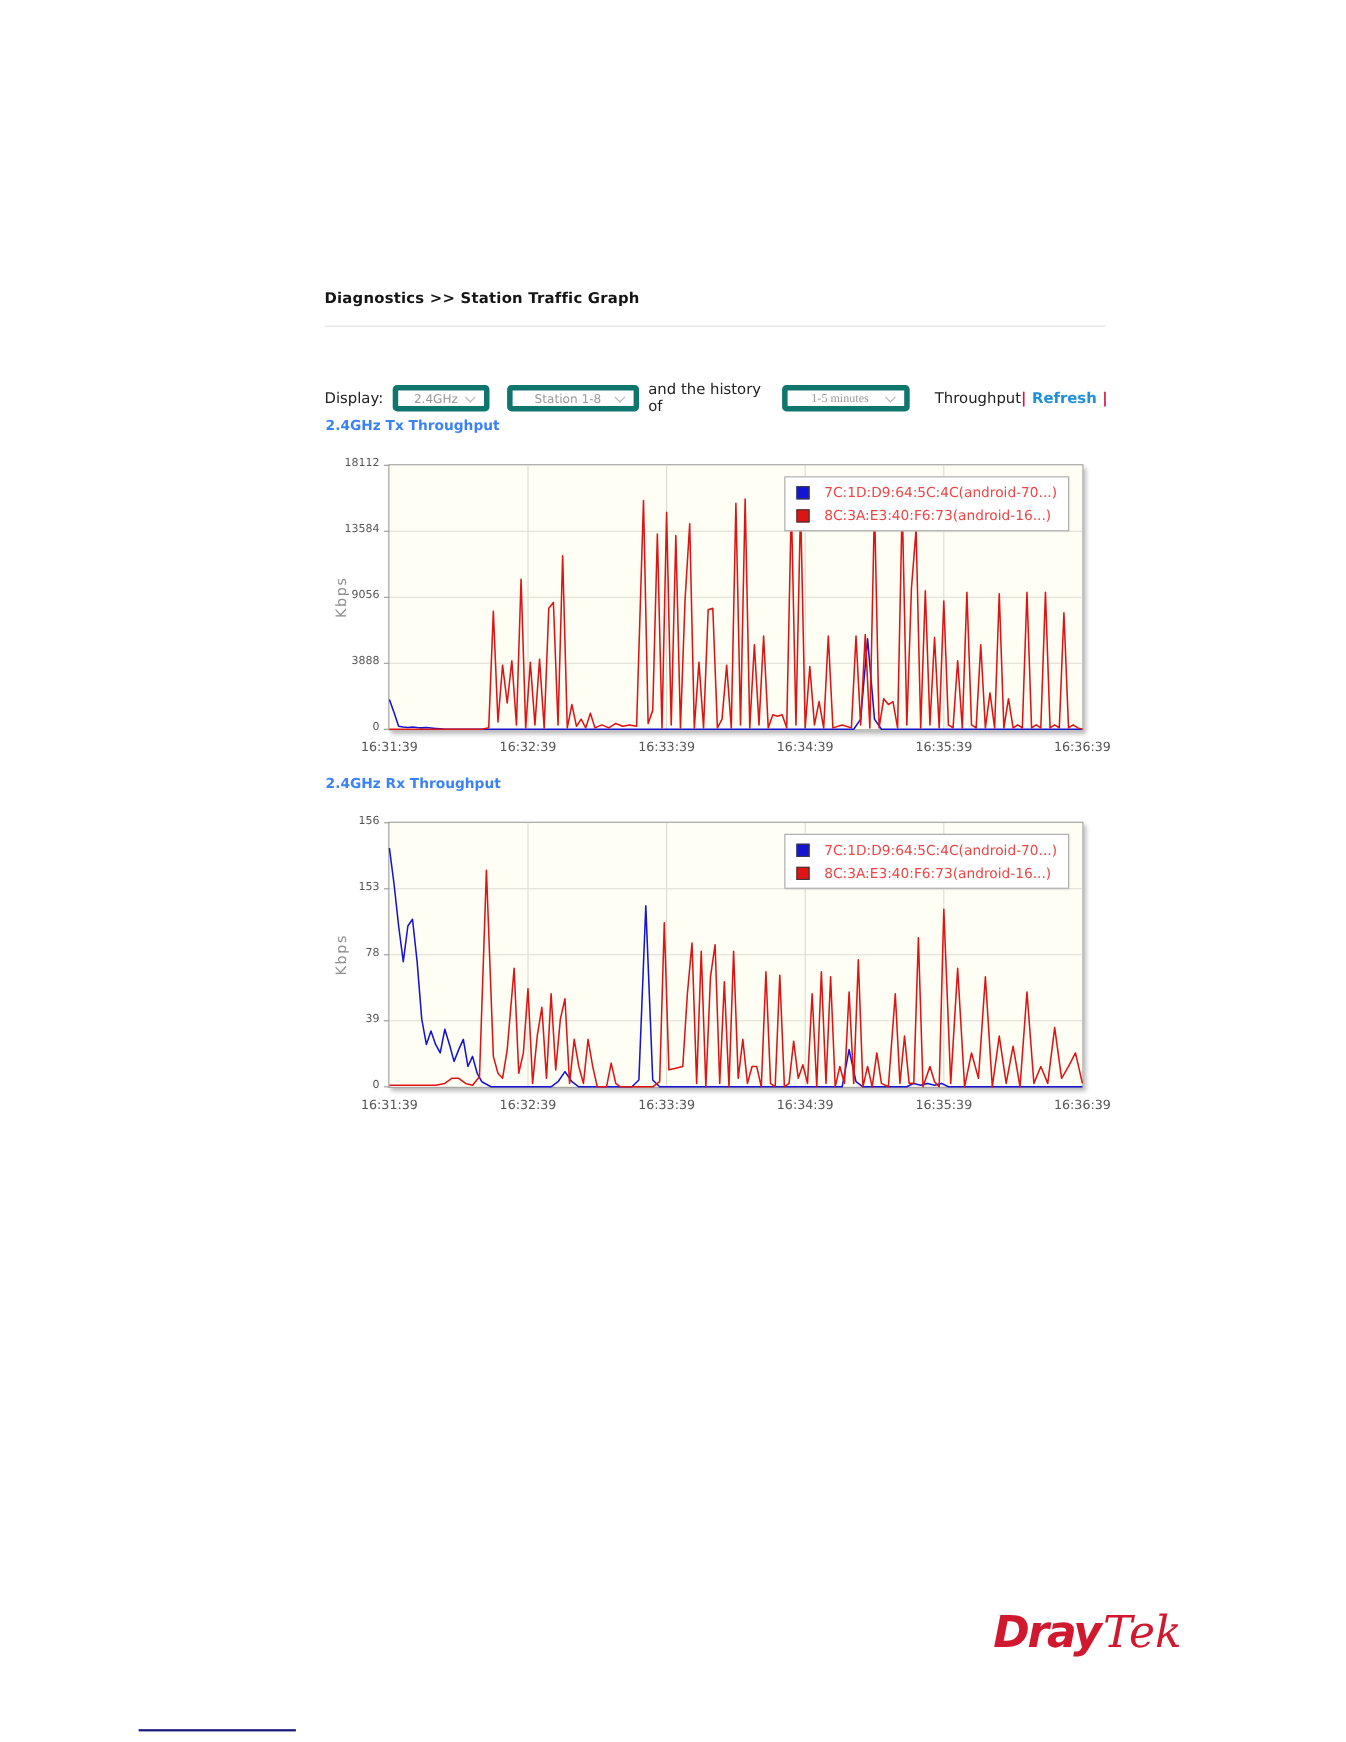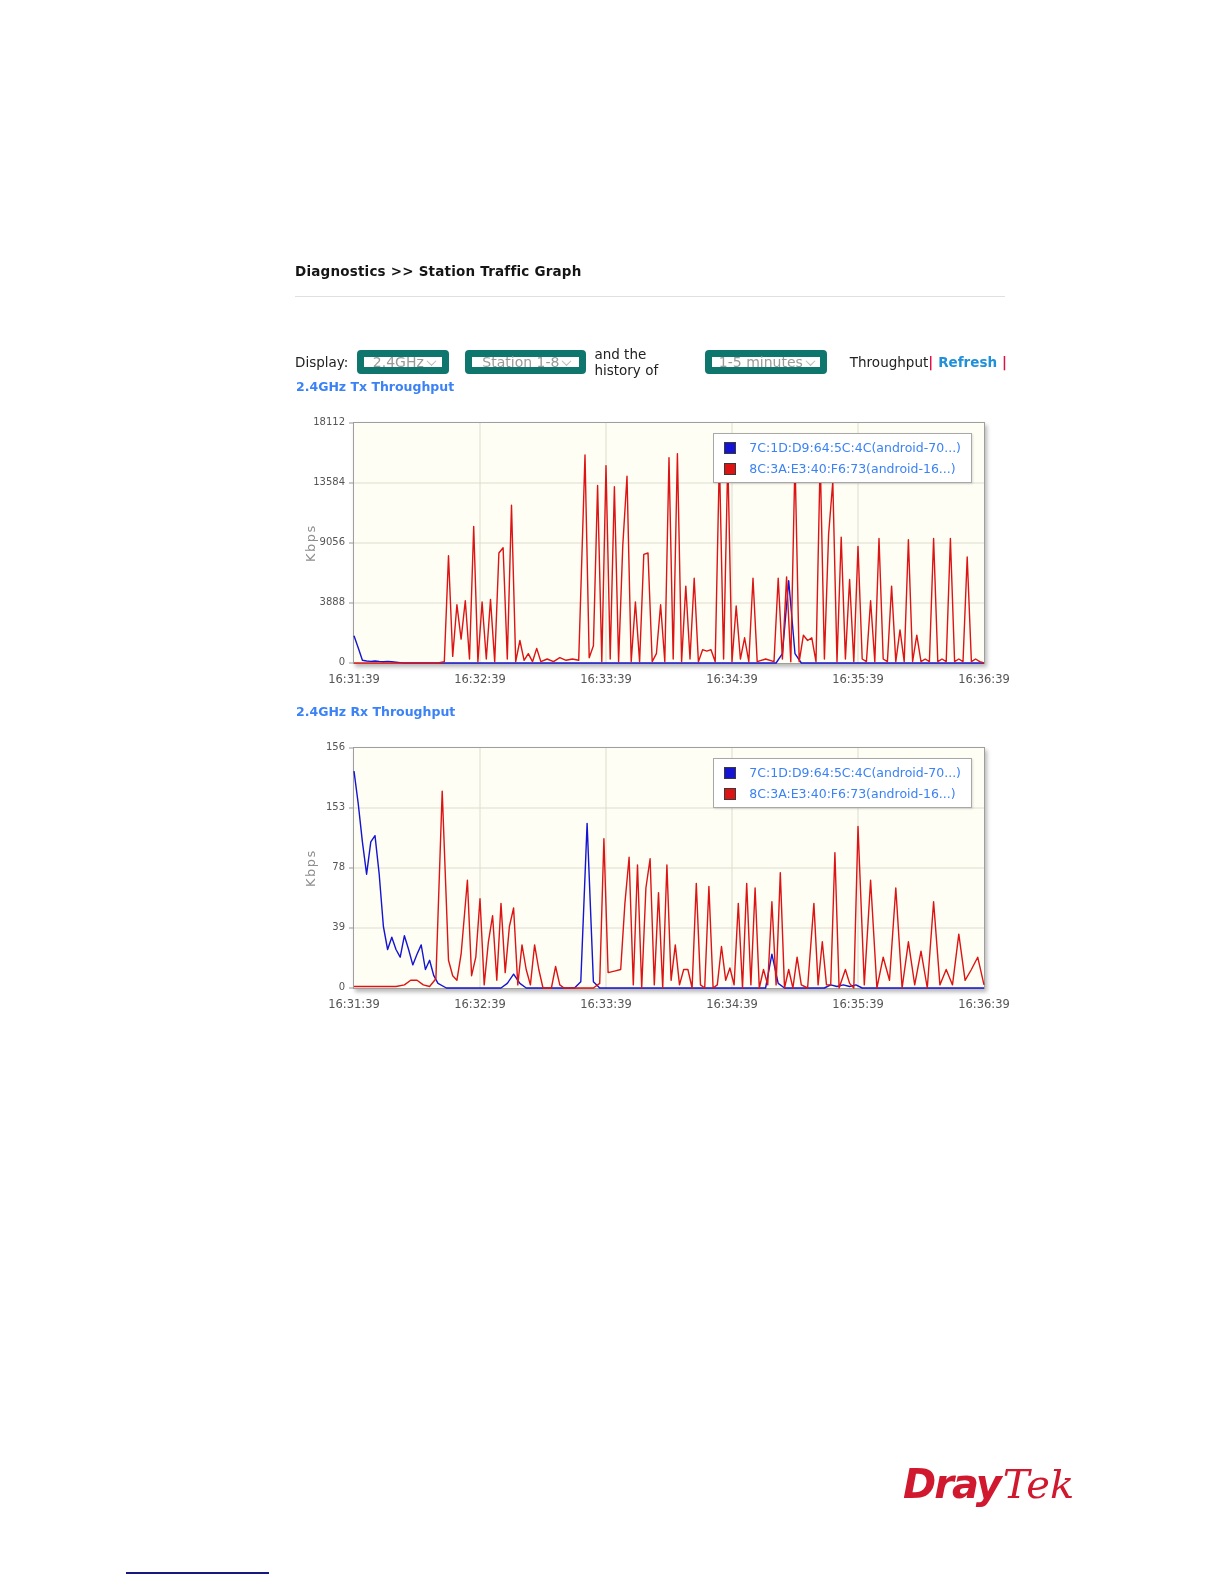--- a/index.html
+++ b/index.html
@@ -15,22 +15,22 @@
   .title-rule{
     position:absolute;left:295px;top:296px;width:710px;height:0;
     border-top:1px solid #e0e0e0;
   }
   .controls{
     position:absolute;left:295px;top:348px;width:712px;height:28px;
     display:flex;align-items:center;font-size:13.5px;color:#222;
   }
   .sel{
     display:inline-flex;align-items:center;justify-content:center;
-    height:24px;border:7px solid #0f766e;border-radius:4px;background:#fefefe;
-    color:#9a9a9a;font-size:14px;padding:0 9px 0 0;box-sizing:border-box;
+    height:24px;border:5px solid #0f766e;border-radius:4px;background:#fefefe;
+    color:#9a9a9a;font-size:11px;padding:0 9px 0 0;box-sizing:border-box;
     cursor:default;
   }
   .sel .val{flex:1;text-align:center;padding:0 4px 0 10px;white-space:nowrap;}
   .caret{
     width:6px;height:6px;border-right:1.6px solid #b8b8b8;border-bottom:1.6px solid #b8b8b8;
     transform:rotate(45deg) translate(-1px,-1px);flex:0 0 auto;
   }
   .refresh-area{margin-left:auto;font-size:13.5px;white-space:nowrap;}
   .pipe{color:#dd1144;font-weight:bold;}
   .refresh-link{color:#2090d8;font-weight:bold;text-decoration:none;cursor:pointer;margin:0 5px;}
@@ -58,21 +58,21 @@
   .ytitle{
     position:absolute;left:-62px;top:50%;
     transform:translateY(-50%) rotate(-90deg);
     color:#8e8e8e;font-size:13px;letter-spacing:1.5px;white-space:nowrap;
   }
   .legend{
     position:absolute;top:10px;right:12px;background:#ffffff;
     border:1px solid #a8a8a8;padding:6px 10px;display:flex;flex-direction:column;gap:6px;
     box-shadow:1px 1px 2px rgba(0,0,0,.12);
   }
-  .legend-row{display:flex;align-items:center;gap:13px;font-size:12.5px;color:#3b82f6;white-space:nowrap;}
+  .legend-row{display:flex;align-items:center;gap:13px;font-size:12.5px;color:#ef4444;white-space:nowrap;}
   .swatch{width:12px;height:12px;border:1px solid #3a3a3a;box-sizing:border-box;flex:0 0 auto;}
   .logo{
     position:absolute;left:903px;top:1460px;font-style:italic;color:#d0192f;
     font-size:40px;line-height:48px;white-space:nowrap;
   }
   .logo .dray{font-family:"DejaVu Sans","Liberation Sans",sans-serif;font-weight:bold;letter-spacing:-2px;}
   .logo .tek{font-family:"DejaVu Serif","Liberation Serif",serif;font-weight:500;margin-left:3px;}
   .bottom-line{
     position:absolute;left:126px;top:1572px;width:143px;height:2px;background:#17177e;
   }
@@ -87,21 +87,21 @@
   <span style="margin-right:9px;">Display:</span>
   <div class="sel" style="width:92px;">
     <span class="val">2.4GHz</span>
     <span class="caret"></span>
   </div>
   <div class="sel" style="width:126px;margin-left:16px;">
     <span class="val">Station 1-8</span>
     <span class="caret"></span>
   </div>
   <span style="margin-left:8px;">and the history of</span>
-  <div class="sel" style="width:122px;margin-left:8px;">
+  <div class="sel" style="width:122px;margin-left:8px;font-family:Liberation Serif, serif;">
     <span class="val">1-5 minutes</span>
     <span class="caret"></span>
   </div>
   <span style="margin-left:23px;">Throughput</span>
   <span class="refresh-area"><span class="pipe">|</span><a class="refresh-link">Refresh</a><span class="pipe">|</span></span>
 </div>
 
 <div class="chart-heading" id="heading-tx">2.4GHz Tx Throughput</div>
 <div class="chart" id="chart-tx">
     <svg viewBox="0 0 630 240" width="630" height="240">

